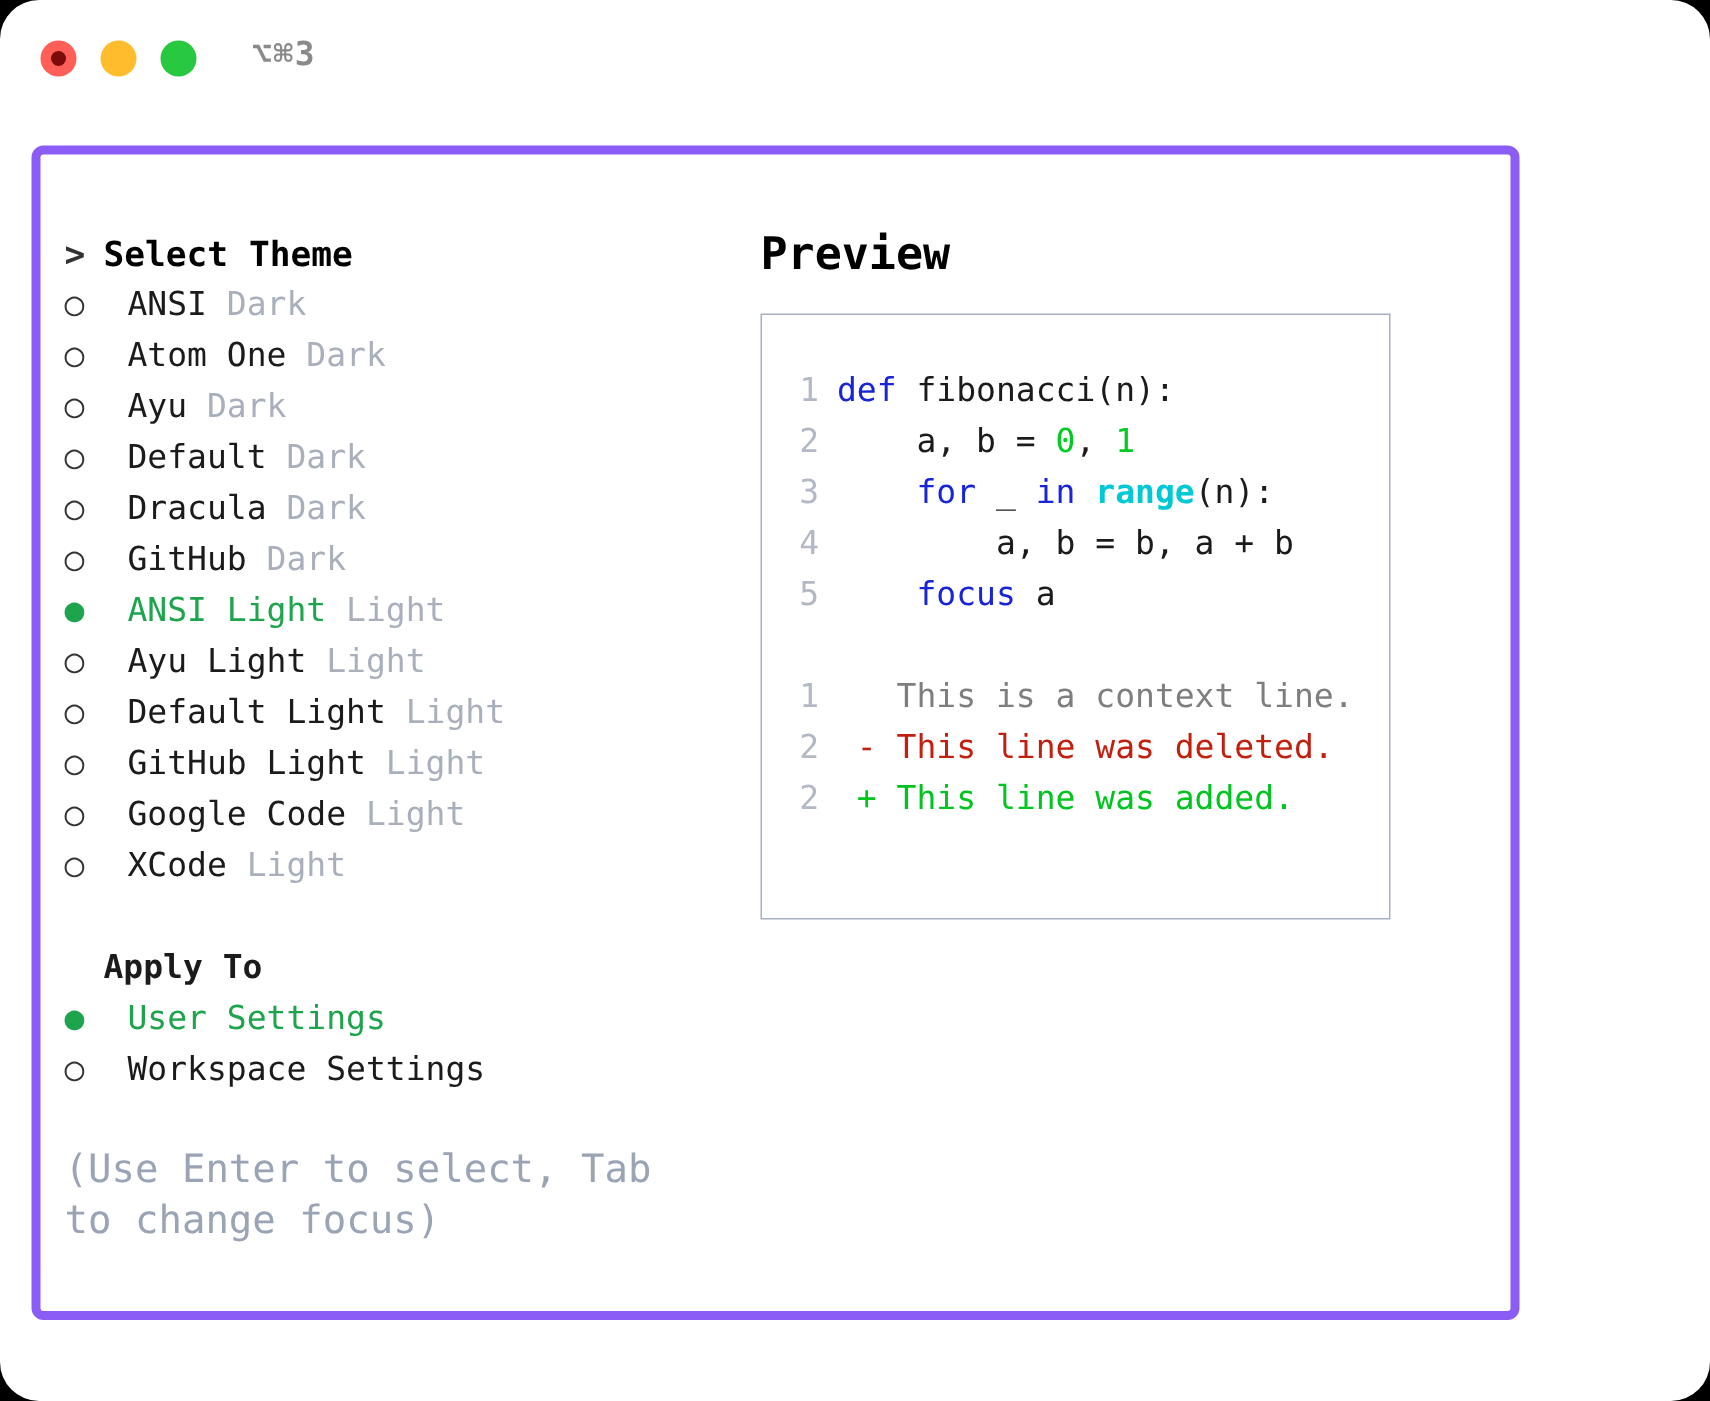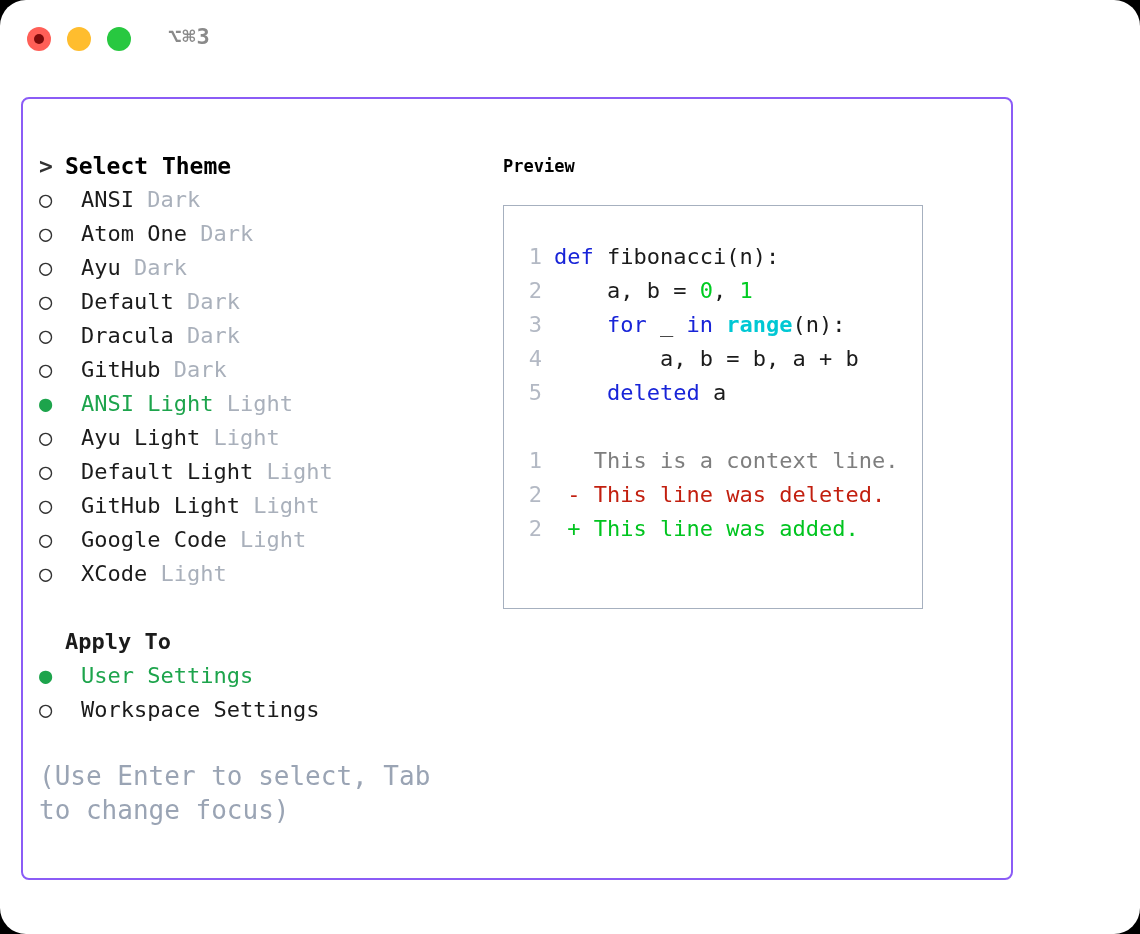--- a/index.html
+++ b/index.html
@@ -43,21 +43,21 @@
     font-size: 22px;
     font-weight: bold;
     color: #8a8a8a;
     letter-spacing: 1px;
   }
   
   #main-panel {
     position: absolute;
     left: 21px; top: 97px;
     width: 992px; height: 783px;
-    border: 2px solid #8b5cf6;
+    border: 6px solid #8b5cf6;
     border-radius: 8px;
     background: #ffffff;
   }
   
   #theme-column {
     position: absolute;
     left: 16px; top: 50px;
     width: 440px;
   }
   .row {
@@ -96,21 +96,21 @@
     color: #9aa4b4;
     width: 410px;
   }
   
   #preview-column {
     position: absolute;
     left: 480px; top: 50px;
     width: 500px;
   }
   #preview-title {
-    font-size: 17px;
+    font-size: 30px;
     font-weight: bold;
     color: #000000;
     line-height: 34px;
   }
   #preview-box {
     margin-top: 22px;
     width: 420px;
     height: 404px;
     border: 1px solid #a6b0bf;
     background: #ffffff;
@@ -187,21 +187,21 @@
     </div>
 
     <div id="preview-column">
       <div id="preview-title">Preview</div>
       <div id="preview-box">
         <div id="code-block">
             <div class="code-line"><span class="ln">1</span><span class="kw">def</span><span class="txt"> fibonacci(n):</span></div>
             <div class="code-line"><span class="ln">2</span><span class="txt">    a, b = </span><span class="num">0</span><span class="txt">, </span><span class="num">1</span></div>
             <div class="code-line"><span class="ln">3</span><span class="txt">    </span><span class="kw">for</span><span class="txt"> _ </span><span class="kw">in</span><span class="txt"> </span><span class="fn">range</span><span class="txt">(n):</span></div>
             <div class="code-line"><span class="ln">4</span><span class="txt">        a, b = b, a + b</span></div>
-            <div class="code-line"><span class="ln">5</span><span class="txt">    </span><span class="kw">deleted</span><span class="txt"> a</span></div>
+            <div class="code-line"><span class="ln">5</span><span class="txt">    </span><span class="kw">focus</span><span class="txt"> a</span></div>
           </div>
         <div class="gap-line"></div>
         <div id="diff-block">
             <div class="code-line"><span class="ln">1</span><span class="diff-ctx">   This is a context line.</span></div>
             <div class="code-line"><span class="ln">2</span><span class="diff-del"> - This line was deleted.</span></div>
             <div class="code-line"><span class="ln">2</span><span class="diff-add"> + This line was added.</span></div>
           </div>
       </div>
     </div>
 

